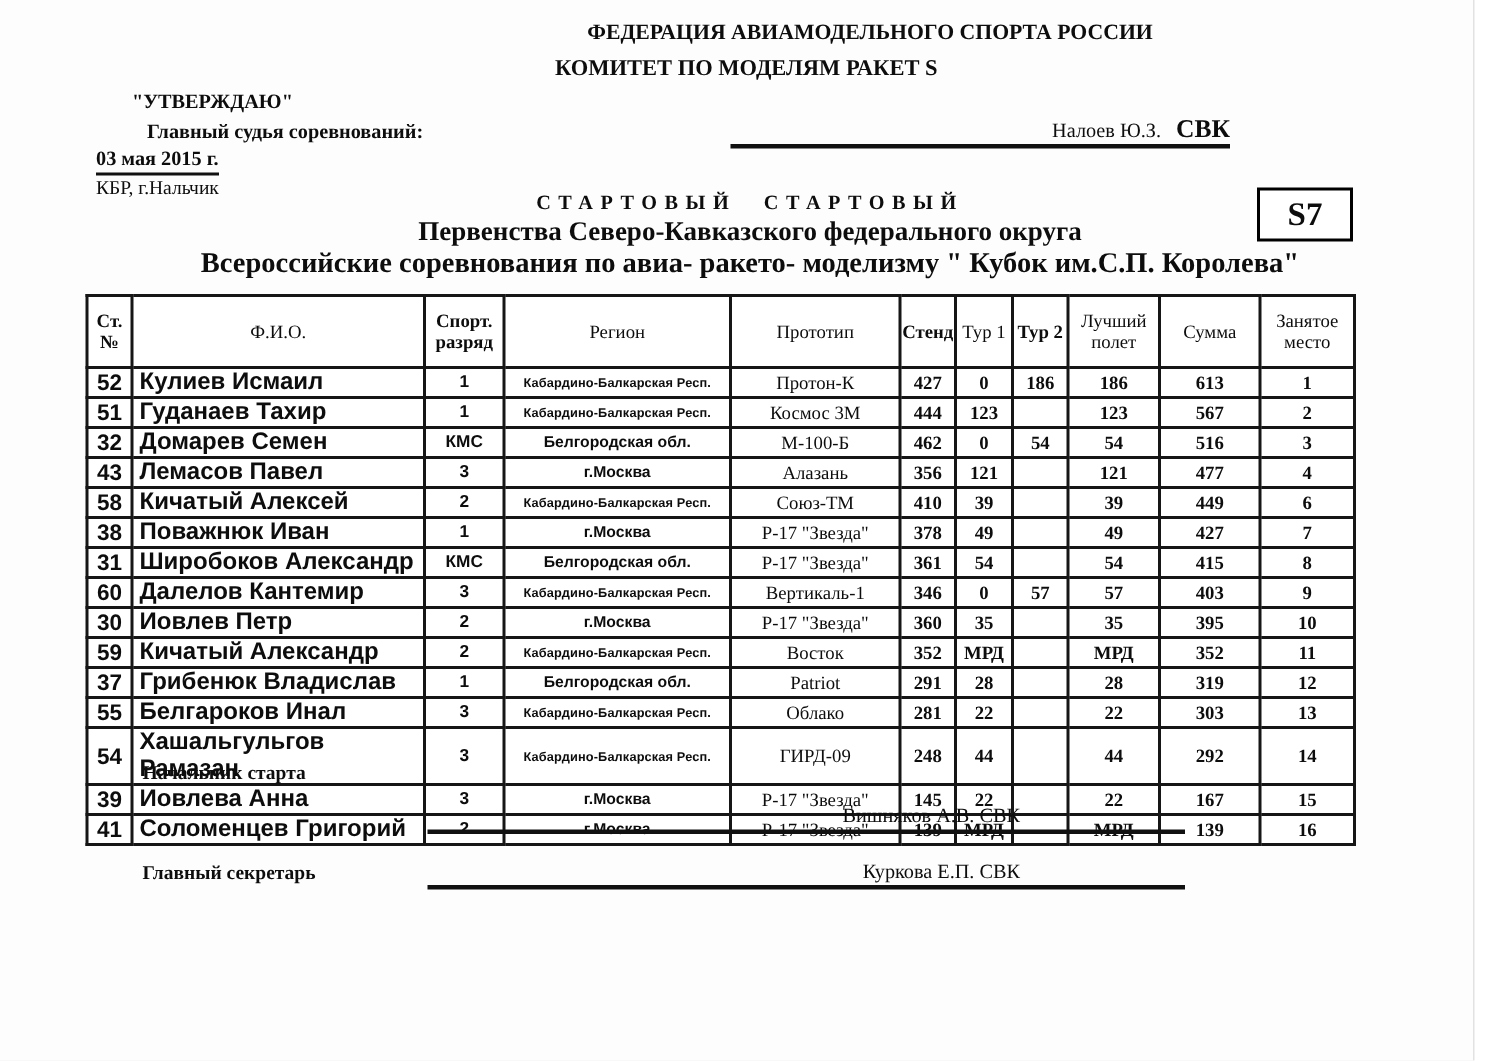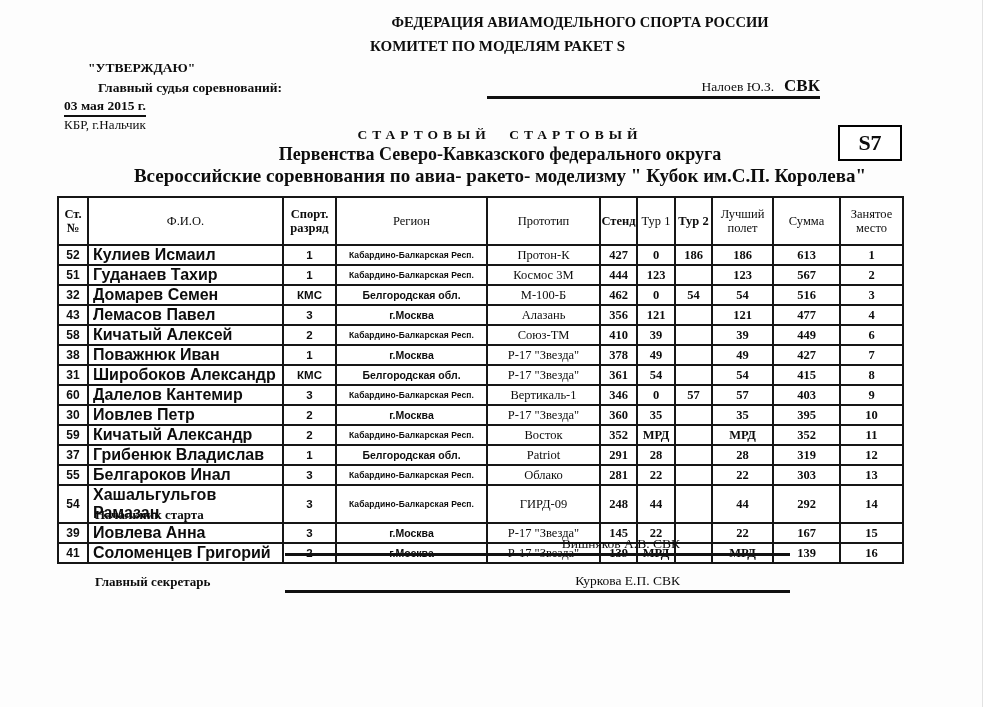--- a/index.html
+++ b/index.html
@@ -31,21 +31,21 @@
   .event2{left:0;top:165px;width:1000px;text-align:center;font-weight:700;font-size:19px;}
   
   .tablewrap{left:57px;top:196px;}
   table{border-collapse:collapse;table-layout:fixed;width:845px;background:#fff;}
   th,td{border:2px solid #161616;padding:0;overflow:hidden;}
   thead tr{height:48px;}
   tbody tr{height:17.6px;}
   th{font-weight:400;font-size:12.5px;text-align:center;white-space:pre-line;line-height:1.15;}
   th.b{font-weight:700;}
   td{text-align:center;}
-  td.c-st{font-family:"Liberation Sans",sans-serif;font-weight:700;font-size:12px;}
+  td.c-st{font-family:"Liberation Sans",sans-serif;font-weight:700;font-size:15px;}
   td.c-fio{font-family:Liberation Sans, sans-serif;font-weight:700;font-size:16px;text-align:left;padding-left:4px;}
   td.c-raz{font-family:"Liberation Sans",sans-serif;font-weight:700;font-size:11.5px;}
   td.c-reg{font-family:Liberation Sans, sans-serif;font-weight:700;font-size:10.5px;}
   td.c-reg.small{font-size:8.5px;letter-spacing:.1px;}
   td.c-proto{font-size:12.5px;}
   td.c-num{font-weight:700;font-size:12.5px;}
   
   .sigrole1{left:95px;top:507px;font-weight:700;font-size:13px;}
   .sigrole2{left:95px;top:574px;font-weight:700;font-size:13px;}
   .sigline{height:17px;border-bottom:3px solid #111;text-align:right;white-space:nowrap;font-size:13.5px;}

